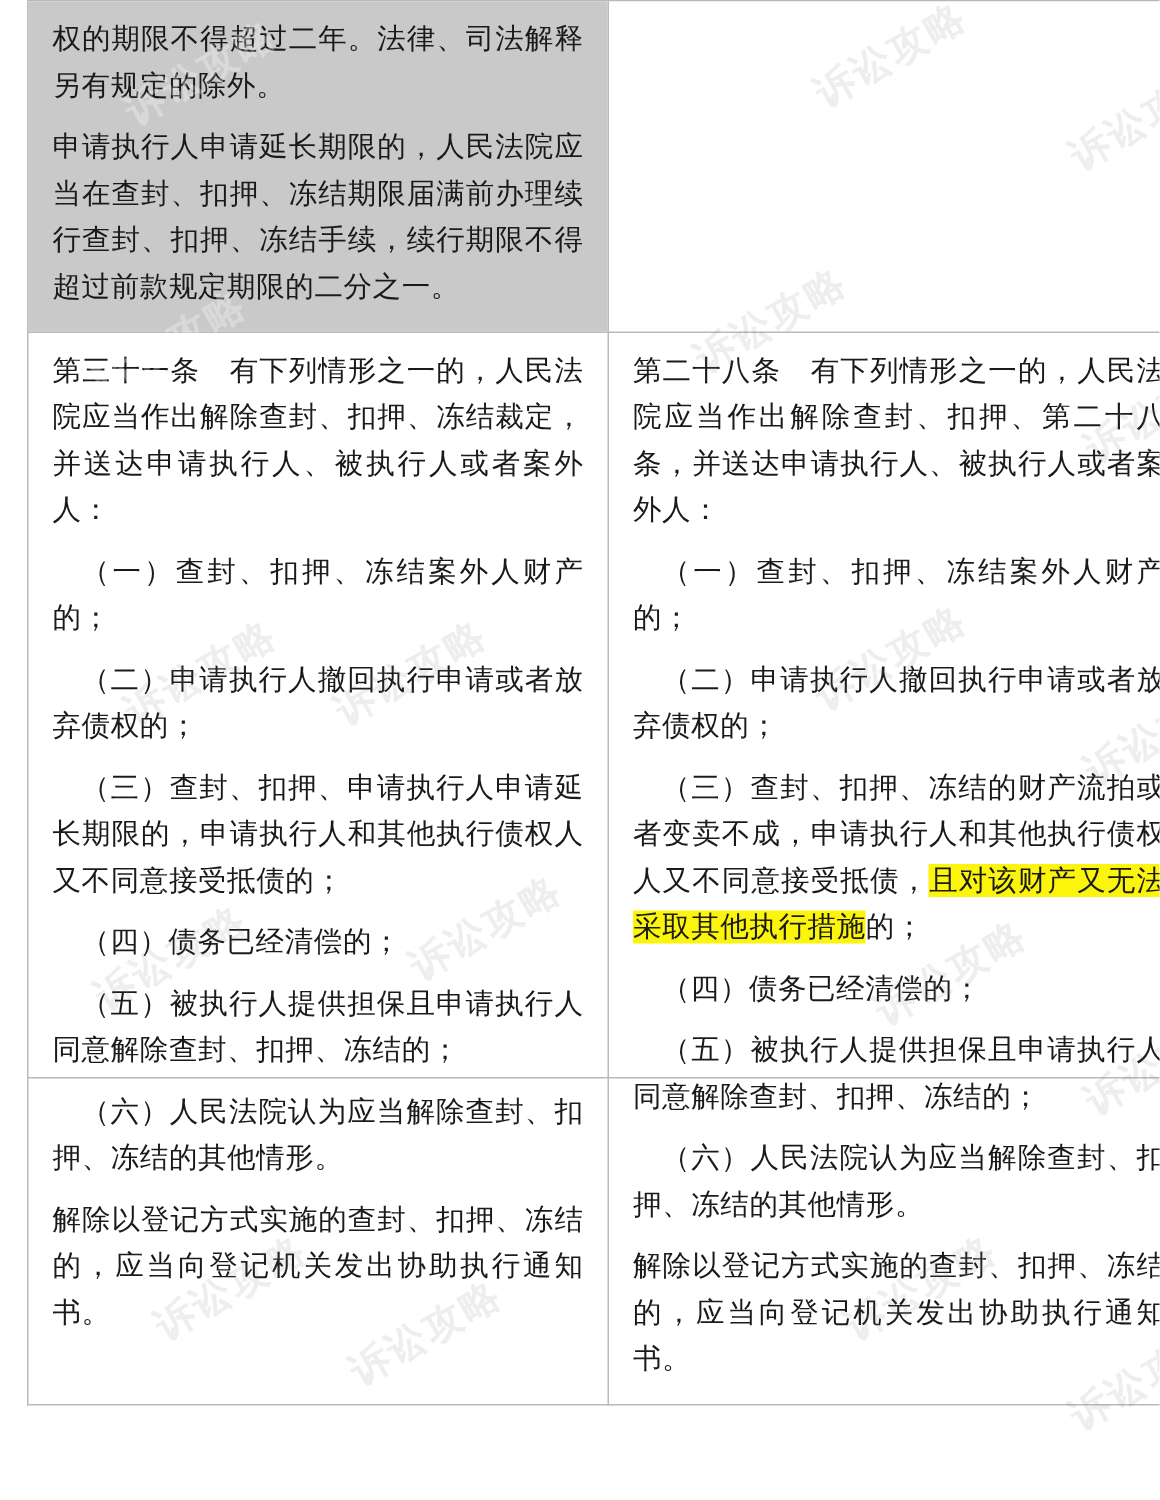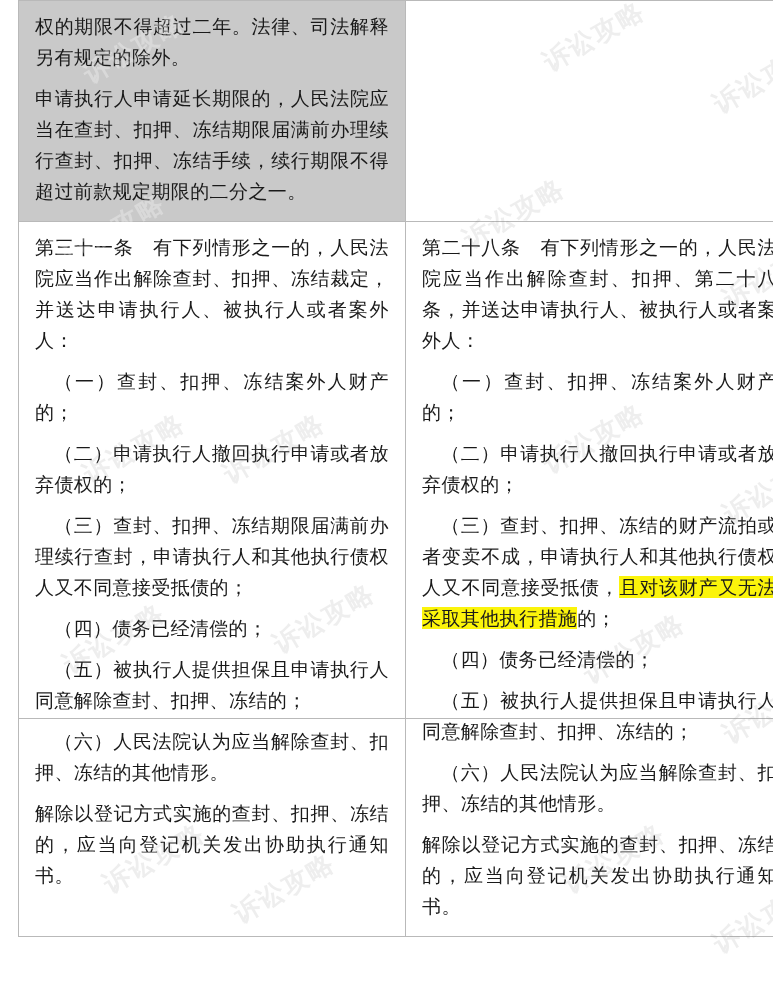--- a/index.html
+++ b/index.html
@@ -99,21 +99,21 @@
           <div class="cell-inner cell-blank"></div>
         </td>
       </tr>
 
       <tr>
         <td class="col-left">
           <div class="cell-inner">
             <p class="para">第三十一条　有下列情形之一的，人民法院应当作出解除查封、扣押、冻结裁定，并送达申请执行人、被执行人或者案外人：</p>
             <p class="para indent">（一）查封、扣押、冻结案外人财产的；</p>
             <p class="para indent">（二）申请执行人撤回执行申请或者放弃债权的；</p>
-            <p class="para indent">（三）查封、扣押、冻结期限届满前办理续行查封，申请执行人和其他执行债权人又不同意接受抵债的；</p>
+            <p class="para indent">（三）查封、扣押、申请执行人申请延长期限的，申请执行人和其他执行债权人又不同意接受抵债的；</p>
             <p class="para indent">（四）债务已经清偿的；</p>
             <p class="para indent">（五）被执行人提供担保且申请执行人同意解除查封、扣押、冻结的；</p>
             <p class="para indent">（六）人民法院认为应当解除查封、扣押、冻结的其他情形。</p>
             <p class="para">解除以登记方式实施的查封、扣押、冻结的，应当向登记机关发出协助执行通知书。</p>
           </div>
         </td>
         <td class="col-right">
           <div class="cell-inner">
             <p class="para">第二十八条　有下列情形之一的，人民法院应当作出解除查封、扣押、第二十八条，并送达申请执行人、被执行人或者案外人：</p>
             <p class="para indent">（一）查封、扣押、冻结案外人财产的；</p>

